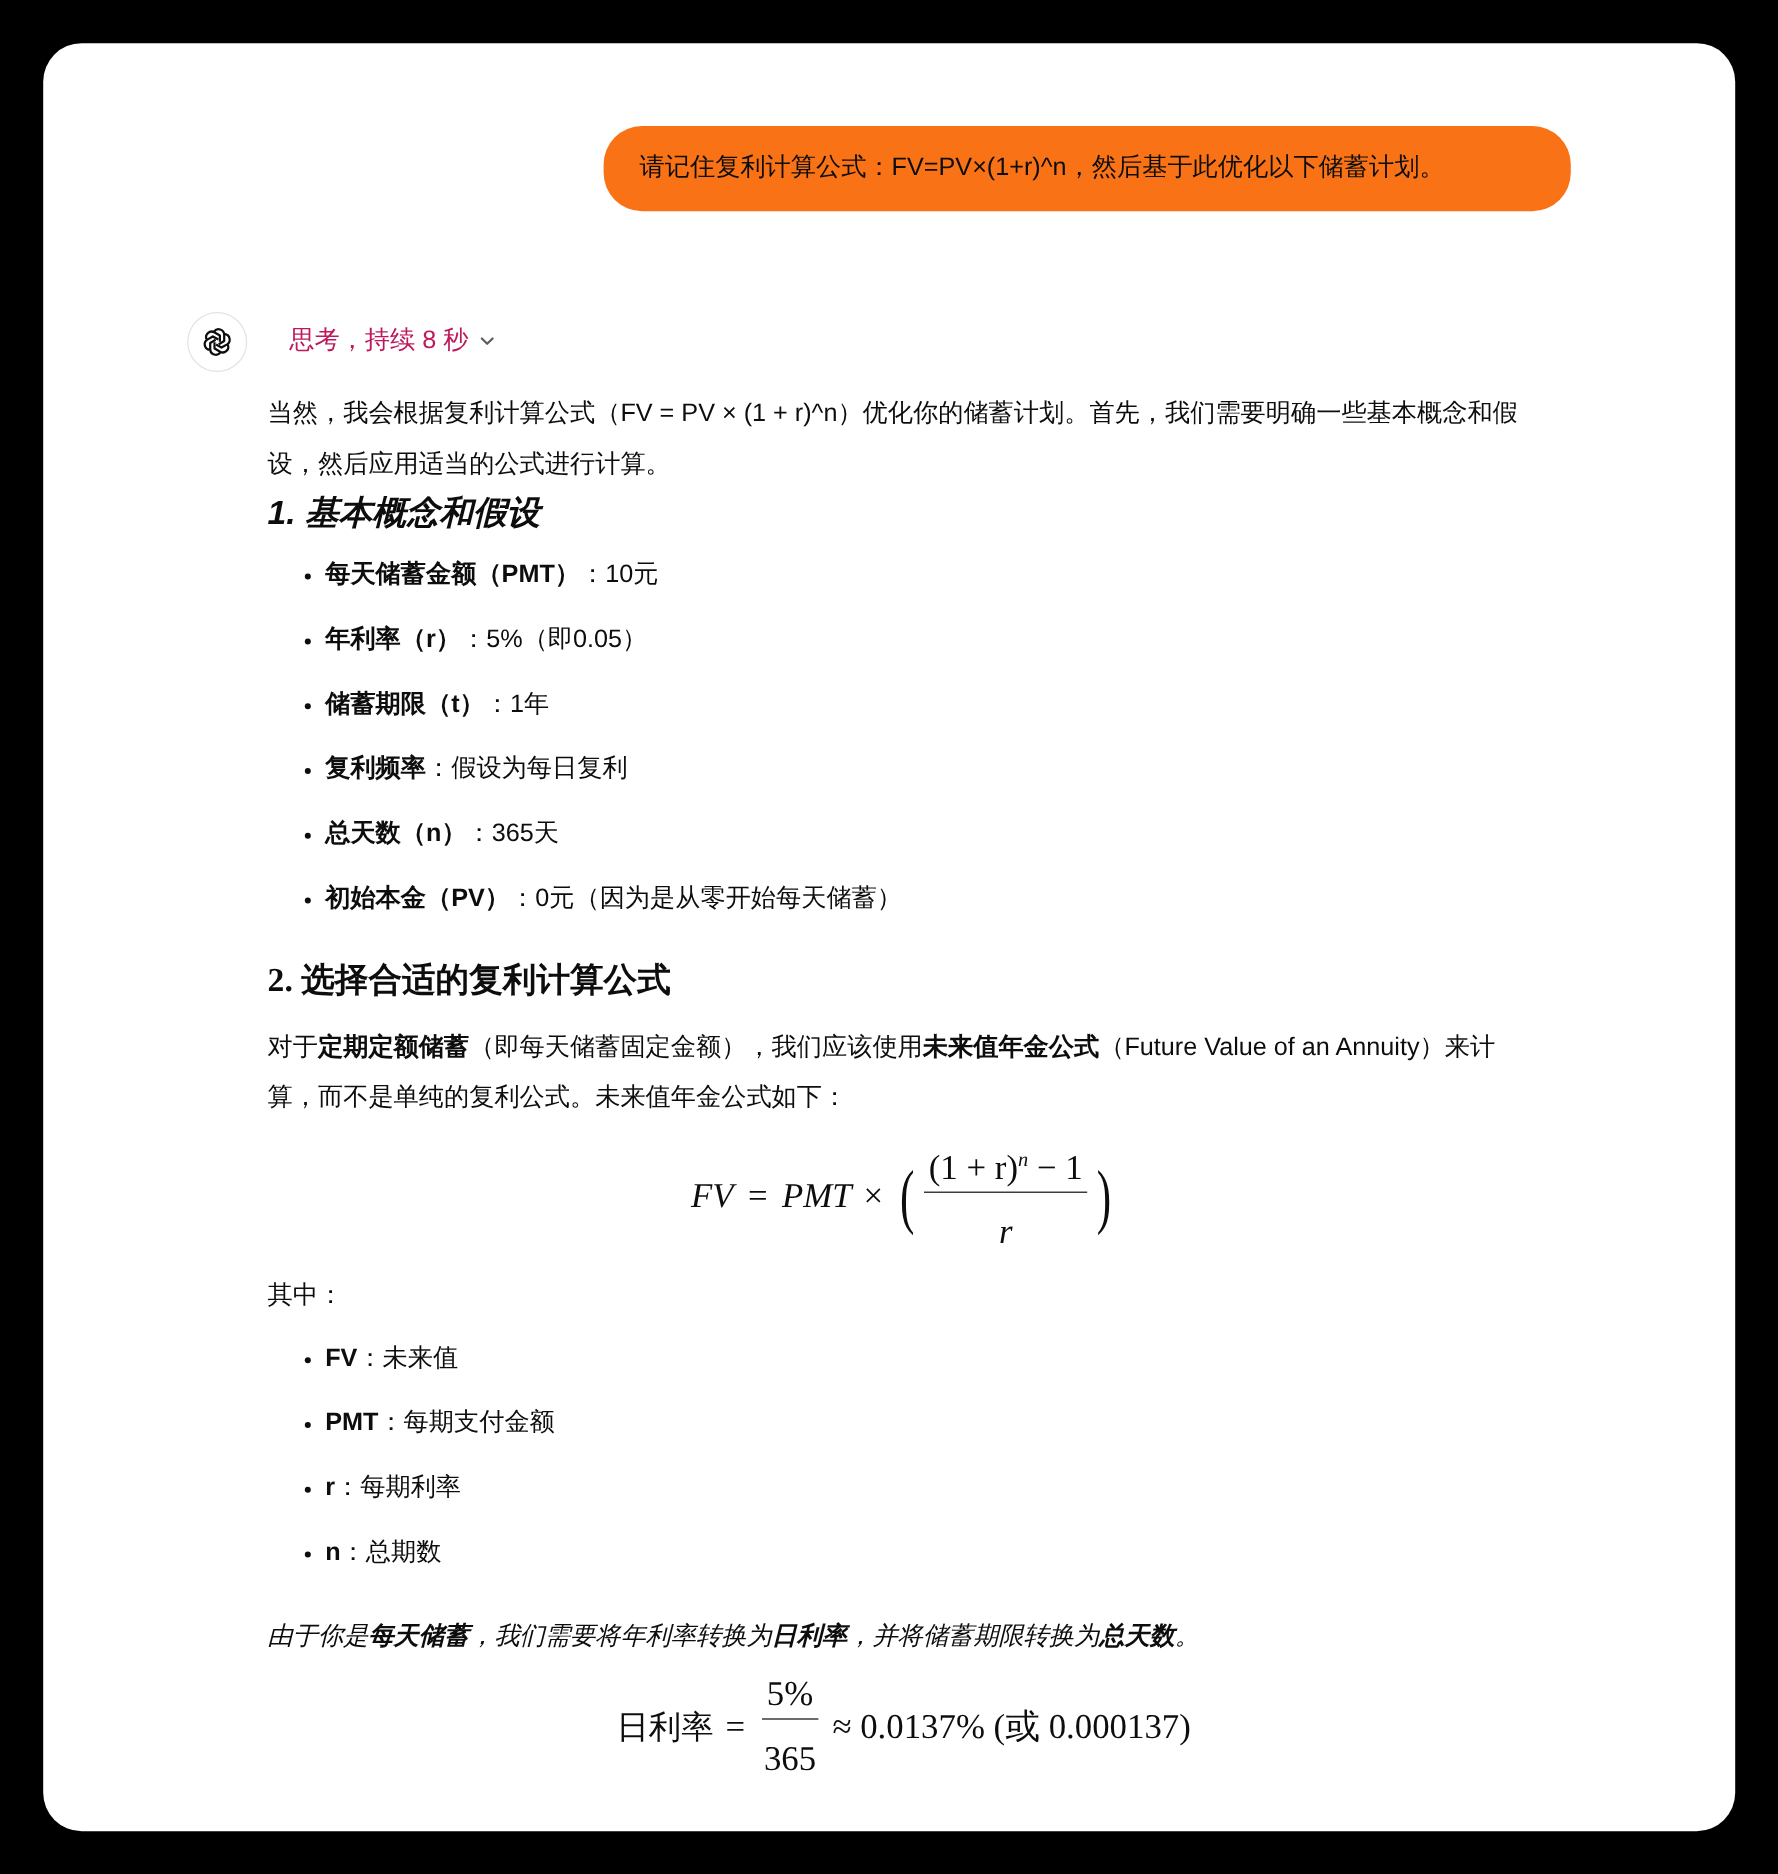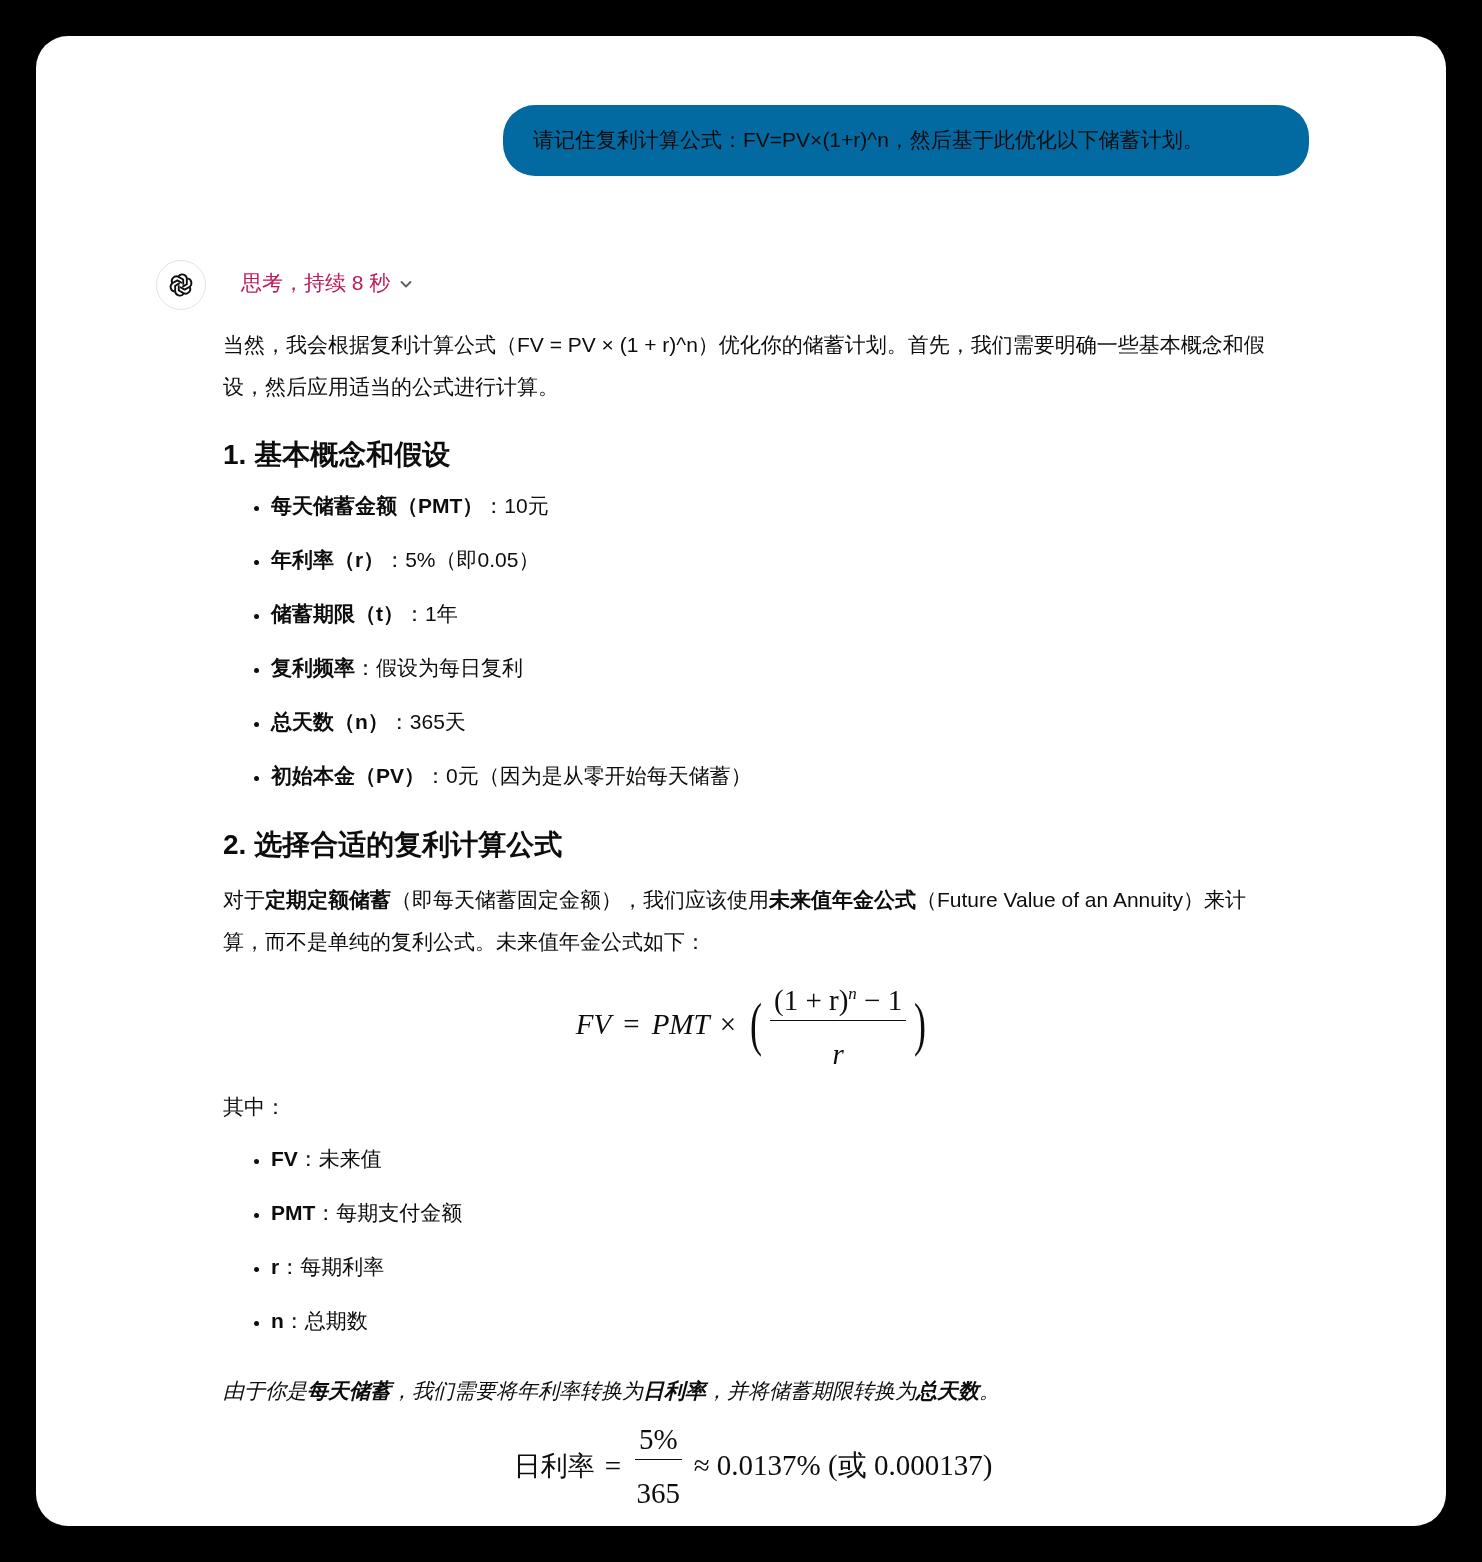--- a/index.html
+++ b/index.html
@@ -6,21 +6,21 @@
   body {
     width: 1482px; height: 1562px; background: #000000; position: relative; overflow: hidden;
     font-family: "Liberation Sans", "DejaVu Sans", sans-serif; color: #0d0d0d;
   }
   .window {
     position: absolute; left: 36px; top: 36px; width: 1410px; height: 1490px;
     background: #ffffff; border-radius: 32px; overflow: hidden;
   }
   .user-bubble {
     position: absolute; left: 467px; top: 69px; width: 806px; box-sizing: border-box;
-    background: #0369a1; border-radius: 32px; padding: 17px 30px 18px 30px;
+    background: #f97316; border-radius: 32px; padding: 17px 30px 18px 30px;
     font-size: 21px; line-height: 36px; color: #0d0d0d;
   }
   .avatar {
     position: absolute; left: 120px; top: 224px; width: 50px; height: 50px; border-radius: 50%;
     border: 1px solid #e3e3e3; box-sizing: border-box; display: flex; align-items: center; justify-content: center;
     background: #fff;
   }
   .thinking {
     position: absolute; left: 205px; top: 233px; font-size: 21px; color: #be185d; display: flex; align-items: center; gap: 8px;
     cursor: pointer;
@@ -69,31 +69,31 @@
   <div class="thinking">
     <span>思考，持续 8 秒</span>
     <svg width="16" height="16" viewBox="0 0 16 16" fill="none" stroke="#5d5d5d" stroke-width="1.8" stroke-linecap="round" stroke-linejoin="round">
         <path d="M3.5 6 L8 10.5 L12.5 6"></path>
       </svg>
   </div>
 
   <div class="content">
     <p style="margin-top:2px;">当然，我会根据复利计算公式（FV = PV × (1 + r)^n）优化你的储蓄计划。首先，我们需要明确一些基本概念和假设，然后应用适当的公式进行计算。</p>
 
-    <h3 style="margin-top:27px;">1. 基本概念和假设</h3>
+    <h3 style="font-style:italic;">1. 基本概念和假设</h3>
     <ul style="margin-top:4px;">
       <li><span class="b">每天储蓄金额（PMT）</span><span>：10元</span></li>
       <li><span class="b">年利率（r）</span><span>：5%（即0.05）</span></li>
       <li><span class="b">储蓄期限（t）</span><span>：1年</span></li>
       <li><span class="b">复利频率</span><span>：假设为每日复利</span></li>
       <li><span class="b">总天数（n）</span><span>：365天</span></li>
       <li><span class="b">初始本金（PV）</span><span>：0元（因为是从零开始每天储蓄）</span></li>
     </ul>
 
-    <h3 style="margin-top:22px;">2. 选择合适的复利计算公式</h3>
+    <h3 style="margin-top:22px;font-family:Liberation Serif, serif;">2. 选择合适的复利计算公式</h3>
     <p style="margin-top:14px;">
       <span>对于</span><span class="b">定期定额储蓄</span><span>（即每天储蓄固定金额），我们应该使用</span><span class="b">未来值年金公式</span><span>（Future Value of an Annuity）来计算，而不是单纯的复利公式。未来值年金公式如下：</span>
     </p>
 
     <div class="math-block" style="margin-top:20px; height:82px;">
       <span class="mi">FV</span>
       <span style="margin:0 12px;">=</span>
       <span class="mi">PMT</span>
       <span style="margin:0 10px;">×</span>
       <span class="paren">(</span>

